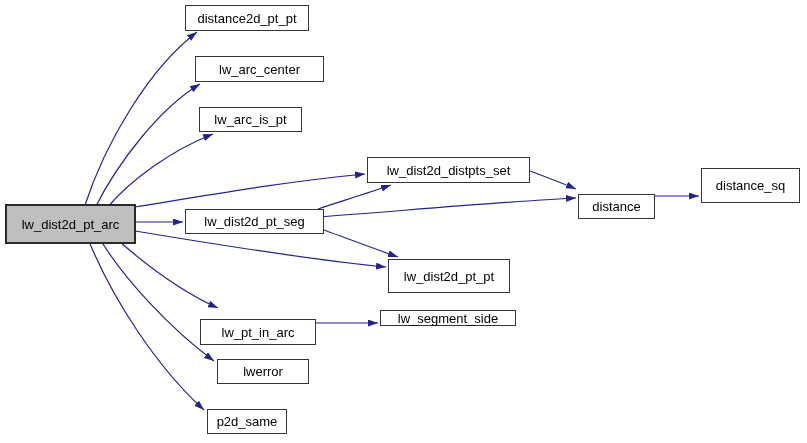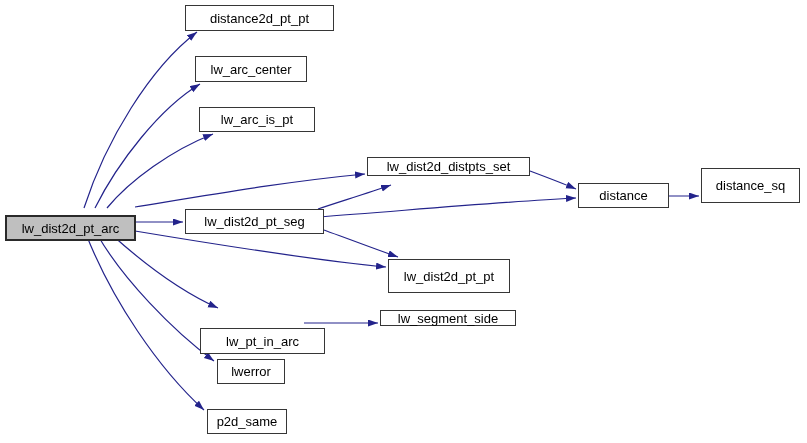--- a/index.html
+++ b/index.html
@@ -51,39 +51,39 @@
     <path marker-end="url(#arr)" d="M 97,234 C 122,278 172,330 214,361"></path>
     <path marker-end="url(#arr)" d="M 86,234 C 112,300 158,368 204,410"></path>
     <path marker-end="url(#arr)" d="M 318,209 C 342,201 368,193 391,185"></path>
     <path marker-end="url(#arr)" d="M 318,217 C 400,211 498,202 576,198"></path>
     <path marker-end="url(#arr)" d="M 318,228 C 344,237 372,248 398,257"></path>
     <path marker-end="url(#arr)" d="M 530,171 C 546,177 562,183 576,189"></path>
     <path marker-end="url(#arr)" d="M 655,196 L 699,196"></path>
     <path marker-end="url(#arr)" d="M 304,323 L 378,323"></path>
   </svg>
 
-  <div class="node main" style="left:5px;top:215px;width:131px;height:26px">lw_dist2d_pt_arc</div>
+  <div class="node main" style="left:5px;top:204px;width:131px;height:40px">lw_dist2d_pt_arc</div>
 
-  <div class="node" style="left:185px;top:5px;width:149px;height:26px">distance2d_pt_pt</div>
+  <div class="node" style="left:185px;top:5px;width:124px;height:26px">distance2d_pt_pt</div>
 
-  <div class="node" style="left:195px;top:56px;width:112px;height:26px">lw_arc_center</div>
+  <div class="node" style="left:195px;top:56px;width:129px;height:26px">lw_arc_center</div>
 
-  <div class="node" style="left:199px;top:107px;width:116px;height:25px">lw_arc_is_pt</div>
+  <div class="node" style="left:199px;top:107px;width:103px;height:25px">lw_arc_is_pt</div>
 
-  <div class="node" style="left:367px;top:157px;width:163px;height:19px">lw_dist2d_distpts_set</div>
+  <div class="node" style="left:367px;top:157px;width:163px;height:26px">lw_dist2d_distpts_set</div>
 
   <div class="node" style="left:185px;top:209px;width:139px;height:25px">lw_dist2d_pt_seg</div>
 
   <div class="node" style="left:388px;top:259px;width:122px;height:34px">lw_dist2d_pt_pt</div>
 
-  <div class="node" style="left:578px;top:183px;width:91px;height:25px">distance</div>
+  <div class="node" style="left:578px;top:194px;width:77px;height:25px">distance</div>
 
   <div class="node" style="left:701px;top:168px;width:99px;height:35px">distance_sq</div>
 
-  <div class="node" style="left:200px;top:328px;width:125px;height:26px">lw_pt_in_arc</div>
+  <div class="node" style="left:200px;top:319px;width:116px;height:26px">lw_pt_in_arc</div>
 
   <div class="node" style="left:380px;top:310px;width:136px;height:16px">lw_segment_side</div>
 
-  <div class="node" style="left:217px;top:359px;width:68px;height:25px">lwerror</div>
+  <div class="node" style="left:217px;top:359px;width:92px;height:25px">lwerror</div>
 
   <div class="node" style="left:207px;top:409px;width:80px;height:25px">p2d_same</div>
 
 </div>
 
 </body></html>

